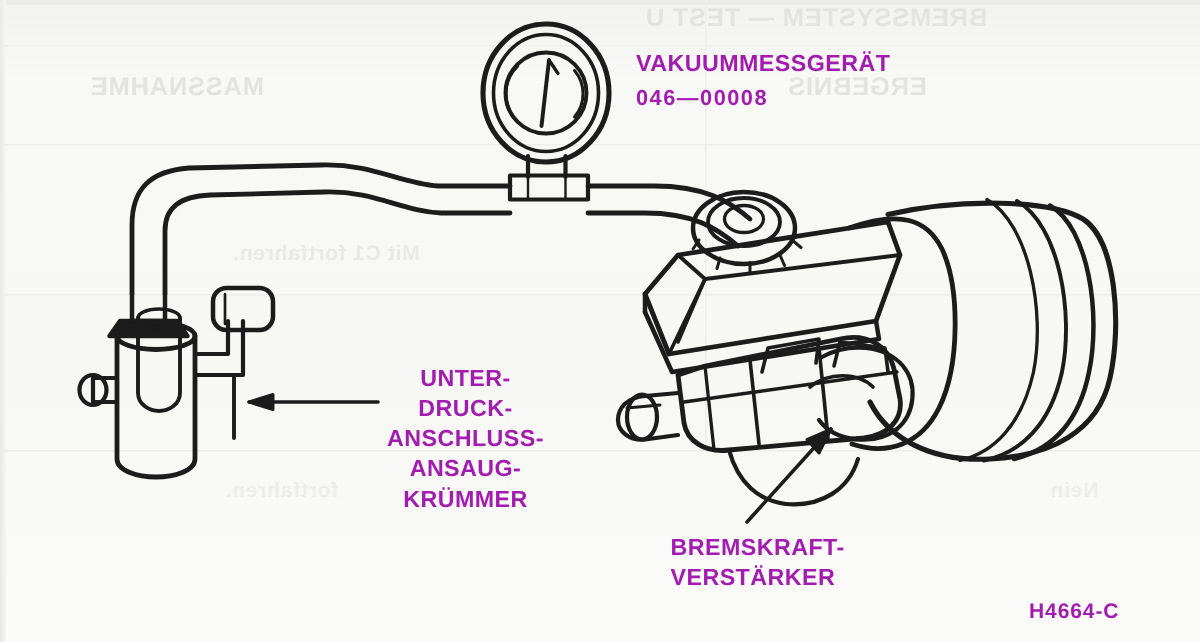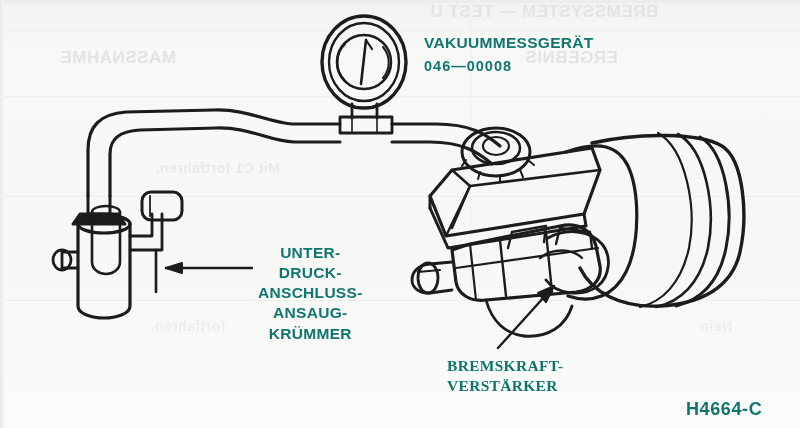--- a/index.html
+++ b/index.html
@@ -59,31 +59,31 @@
     pointer-events: none;
   }
   
   #artwork {
     position: absolute;
     inset: 0;
   }
   
   .label {
     position: absolute;
-    color: #0f766e;
+    color: #a21caf;
     font-weight: bold;
     letter-spacing: 0.3px;
     white-space: pre;
     line-height: 1.30;
   }
   #label-gauge      { top: 33px;  left: 424px; font-size: 15.5px; }
   #label-gauge-pn   { top: 57px;  left: 424px; font-size: 14.5px; letter-spacing: 1px; }
   #label-intake     { top: 243px; left: 258px; font-size: 15.5px; text-align: center; }
-  #label-booster    { top: 356px; left: 447px; font-size: 15.5px; font-family: Liberation Serif, serif; }
-  #figure-ref       { top: 398px; left: 686px; font-size: 18px; letter-spacing: 0.6px; }
+  #label-booster    { top: 356px; left: 447px; font-size: 15.5px; }
+  #figure-ref       { top: 398px; left: 686px; font-size: 14px; letter-spacing: 0.6px; }
 </style>
 </head>
 <body>
 
 <div id="page">
 
   <div class="paper-tint"></div>
   <div class="scan-edge-top"></div>
   <div class="scan-edge-left"></div>
 

